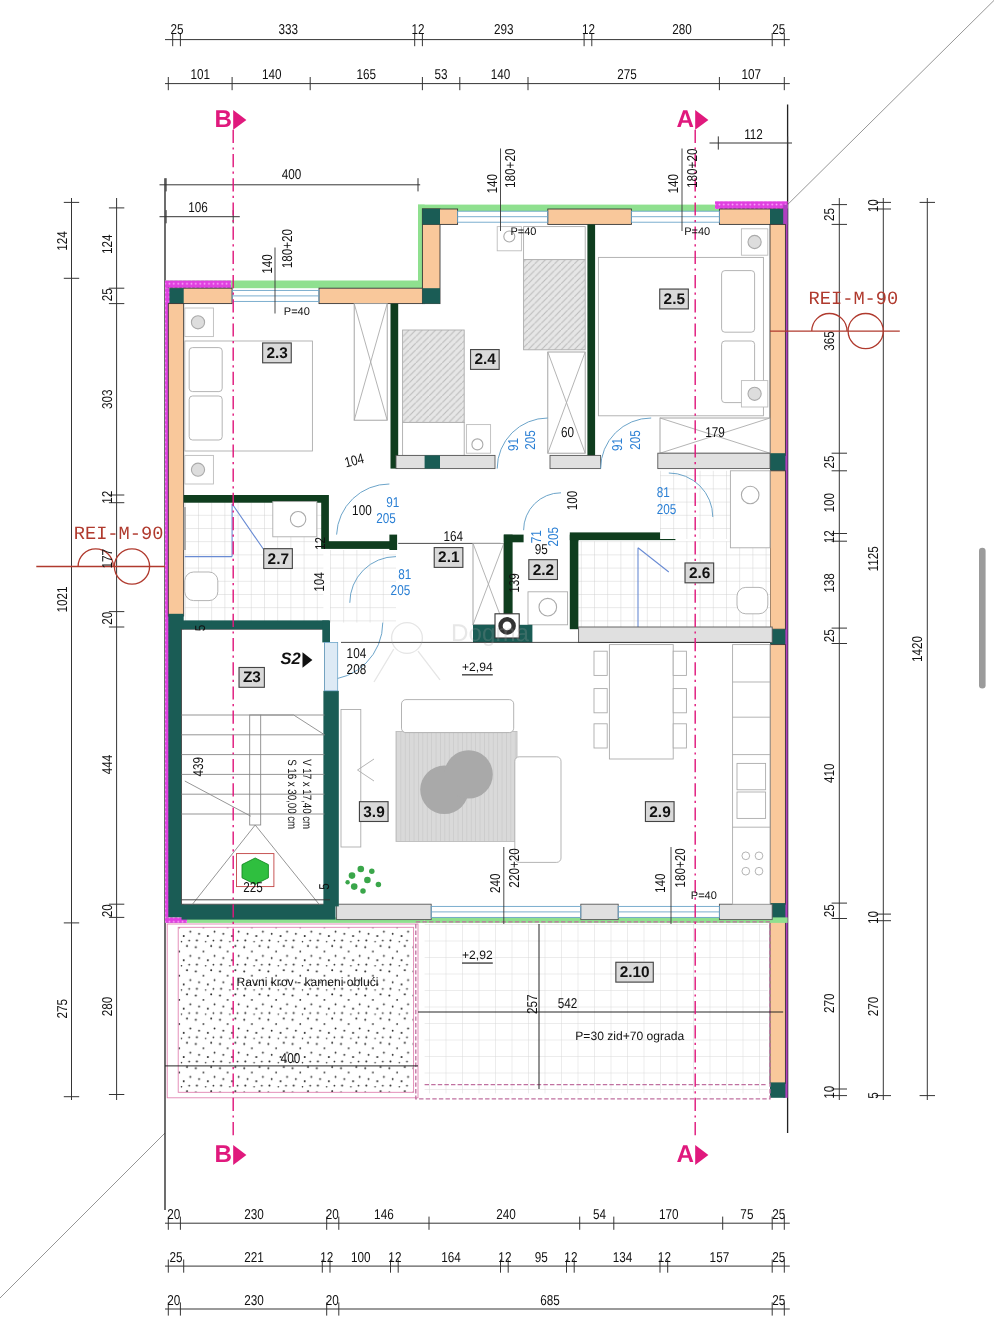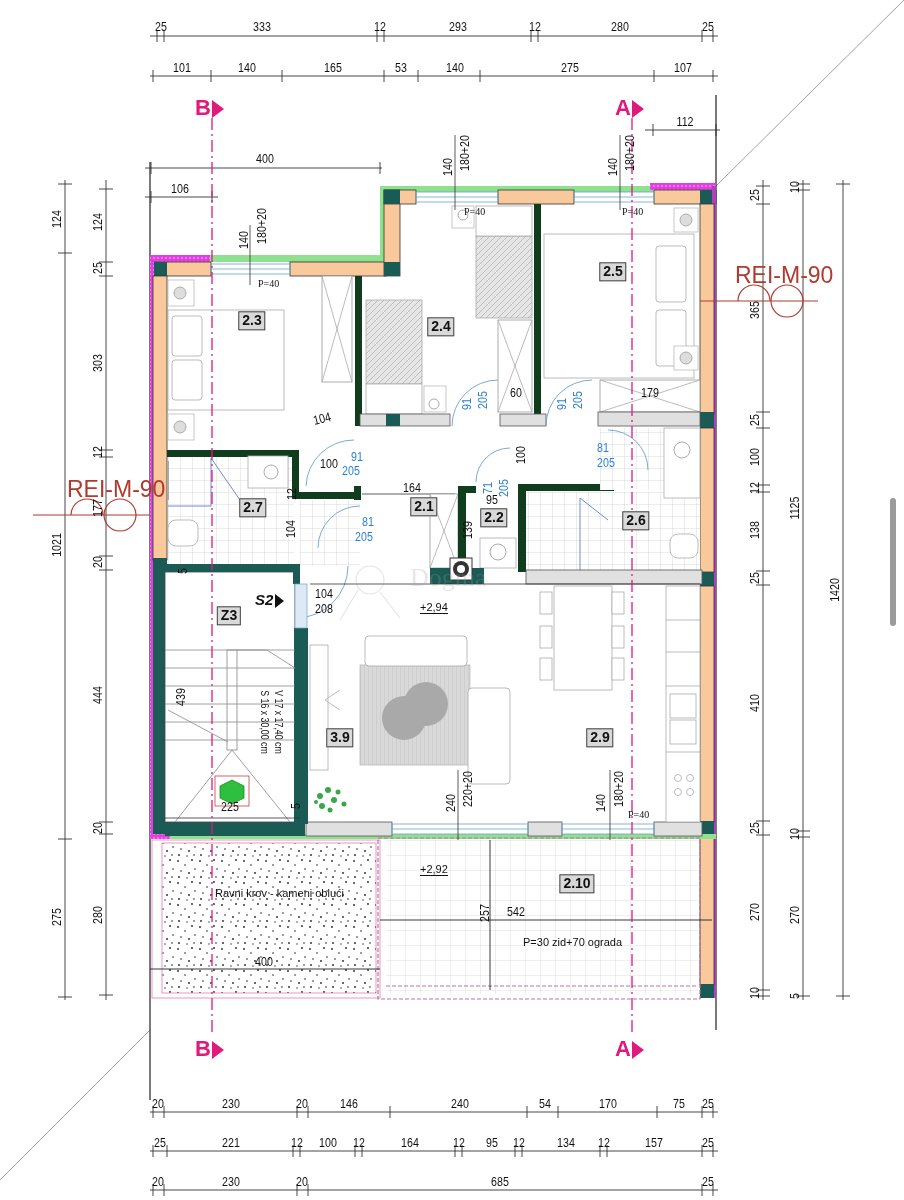--- a/index.html
+++ b/index.html
@@ -5,22 +5,22 @@
   html,body{margin:0;padding:0;background:#ffffff;}
   body{width:904px;height:1200px;position:relative;overflow:hidden;font-family:"Liberation Sans",sans-serif;}
   #plan{position:absolute;left:0;top:0;width:904px;height:1200px;}
   .dim{position:absolute;font-family:"Liberation Sans",sans-serif;font-size:13px;color:#111;white-space:nowrap;line-height:1;transform:translateX(-50%) scaleX(0.82);}
   .vdim{position:absolute;font-family:"Liberation Sans",sans-serif;font-size:13px;color:#111;white-space:nowrap;line-height:1;transform:translate(-50%,-50%) rotate(-90deg) scaleX(0.82);}
   .vdim.blue{color:#2a7fd4;font-size:13px;}
   .dim.blue{color:#2a7fd4;font-size:13px;}
   .room-tag{position:absolute;font-family:"Liberation Sans",sans-serif;font-weight:bold;font-size:14px;color:#111;background:#d9d9d9;border:1px solid #444;padding:1px 3px;line-height:1.1;transform:translate(-50%,-50%);}
   .section-mark{position:absolute;font-family:"Liberation Sans",sans-serif;font-weight:bold;font-size:22px;color:#e0197d;line-height:1;}
   .section-mark .tri{display:inline-block;width:0;height:0;border-top:9px solid transparent;border-bottom:9px solid transparent;border-left:12px solid #e0197d;vertical-align:middle;margin-left:1px;}
-  .rei{position:absolute;font-family:Liberation Sans, sans-serif;font-size:23px;color:#b03a2e;line-height:1;}
-  .small{position:absolute;font-family:Liberation Serif, serif;font-size:10px;color:#111;white-space:nowrap;line-height:1;}
+  .rei{position:absolute;font-family:Liberation Mono, monospace;font-size:17px;color:#b03a2e;line-height:1;}
+  .small{position:absolute;font-family:Liberation Sans, sans-serif;font-size:10px;color:#111;white-space:nowrap;line-height:1;}
   .note{position:absolute;font-family:"Liberation Sans",sans-serif;font-size:11px;color:#111;white-space:nowrap;line-height:1;}
   .level{position:absolute;font-family:"Liberation Sans",sans-serif;font-size:11px;color:#111;white-space:nowrap;line-height:1;border-bottom:1px solid #111;}
   .scrollbar{position:absolute;left:890px;top:498px;width:6px;height:128px;background:#9b9b9b;border-radius:3px;}
   .s2{position:absolute;font-family:"Liberation Sans",sans-serif;font-weight:bold;font-size:15px;color:#111;line-height:1;}
   .s2 .tri{display:inline-block;width:0;height:0;border-top:7px solid transparent;border-bottom:7px solid transparent;border-left:9px solid #111;vertical-align:middle;margin-left:2px;}
 </style>
 </head>
 <body>
 
 <svg id="plan" viewBox="0 0 904 1200" xmlns="http://www.w3.org/2000/svg">
@@ -560,21 +560,21 @@
 <span class="vdim" style="left:467px;top:530px;">139</span>
 <span class="vdim" style="left:290px;top:529px;">104</span>
 <span class="vdim" style="left:182px;top:571px;">5</span>
 <span class="vdim" style="left:180px;top:697px;">439</span>
 <span class="dim" style="left:230px;top:800px;">225</span>
 <span class="vdim" style="left:295px;top:806px;">5</span>
 <span class="dim" style="left:264px;top:955px;">400</span>
 <span class="vdim" style="left:484px;top:913px;">257</span>
 <span class="dim" style="left:516px;top:905px;">542</span>
 
-<span class="room-tag" style="left:424px;top:507px;">2.1</span>
+<span class="room-tag" style="left:408px;top:507px;">2.1</span>
 <span class="room-tag" style="left:494px;top:518px;">2.2</span>
 <span class="room-tag" style="left:252px;top:321px;">2.3</span>
 <span class="room-tag" style="left:441px;top:327px;">2.4</span>
 <span class="room-tag" style="left:613px;top:272px;">2.5</span>
 <span class="room-tag" style="left:636px;top:521px;">2.6</span>
 <span class="room-tag" style="left:253px;top:508px;">2.7</span>
 <span class="room-tag" style="left:340px;top:738px;">3.9</span>
 <span class="room-tag" style="left:600px;top:738px;">2.9</span>
 <span class="room-tag" style="left:577px;top:884px;">2.10</span>
 <span class="room-tag" style="left:229px;top:616px;">Z3</span>
@@ -582,15 +582,15 @@
 <span class="s2" style="left:255px;top:592px;font-style:italic;"><span>S2</span><span class="tri"></span></span>
 <span class="vdim" style="left:278px;top:722px;transform:translate(-50%,-50%) rotate(90deg) scaleX(0.8);font-size:11px;">V 17 x 17,40 cm</span>
 <span class="vdim" style="left:264px;top:722px;transform:translate(-50%,-50%) rotate(90deg) scaleX(0.8);font-size:11px;">S 16 x 30,00 cm</span>
 
 <span class="level" style="left:420px;top:602px;">+2,94</span>
 <span class="level" style="left:420px;top:864px;">+2,92</span>
 
 <span class="note" style="left:215px;top:888px;">Ravni krov - kameni oblući</span>
 <span class="note" style="left:523px;top:937px;">P=30 zid+70 ograda</span>
 
-<span class="note" style="left:410px;top:565px;font-size:26px;color:rgba(160,160,160,0.25);font-family:Liberation Serif, serif;">Dogma</span>
+<span class="note" style="left:410px;top:565px;font-size:22px;color:rgba(160,160,160,0.25);">Dogma</span>
 
 <div class="scrollbar"></div>
 
 </body></html>

